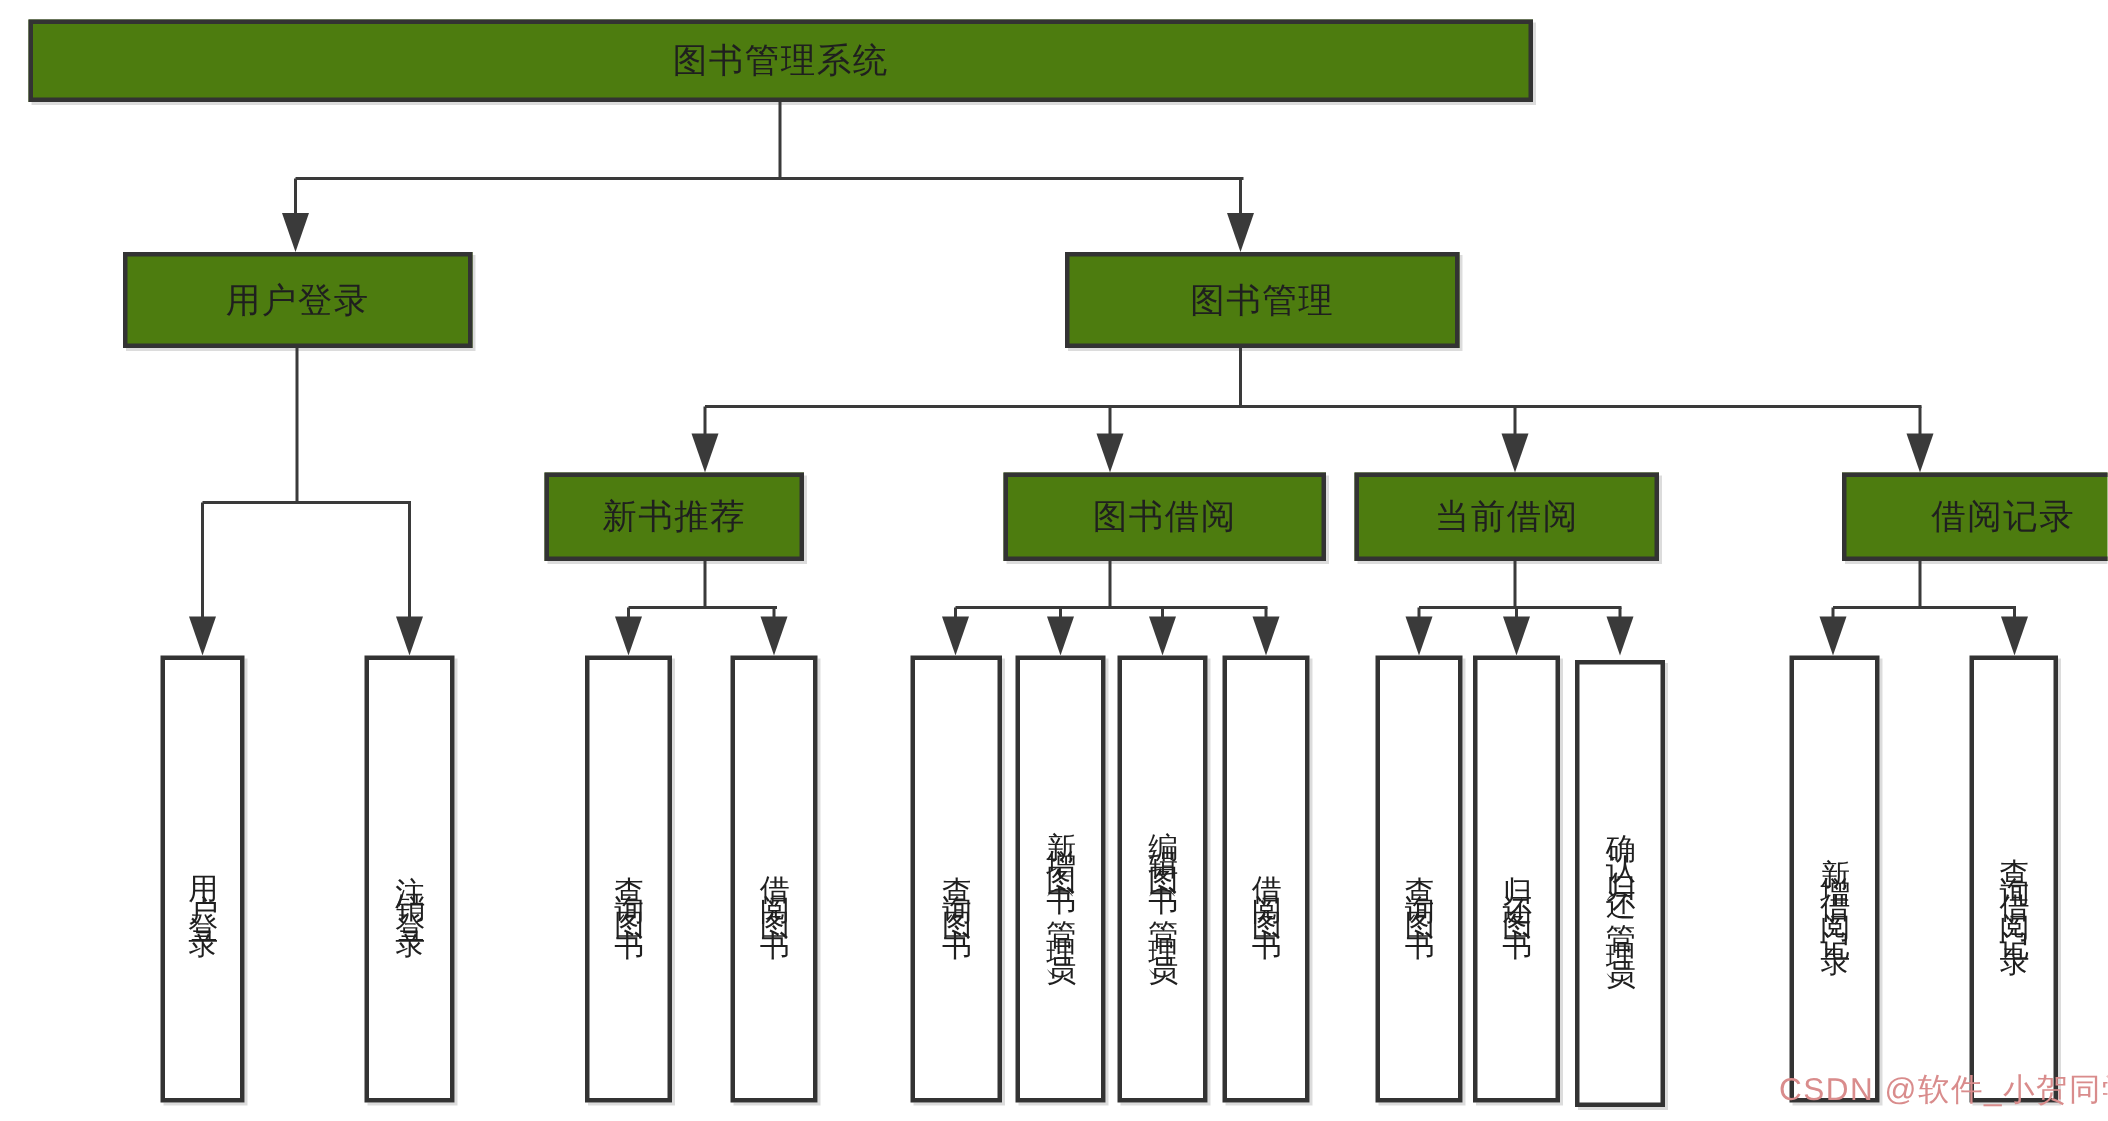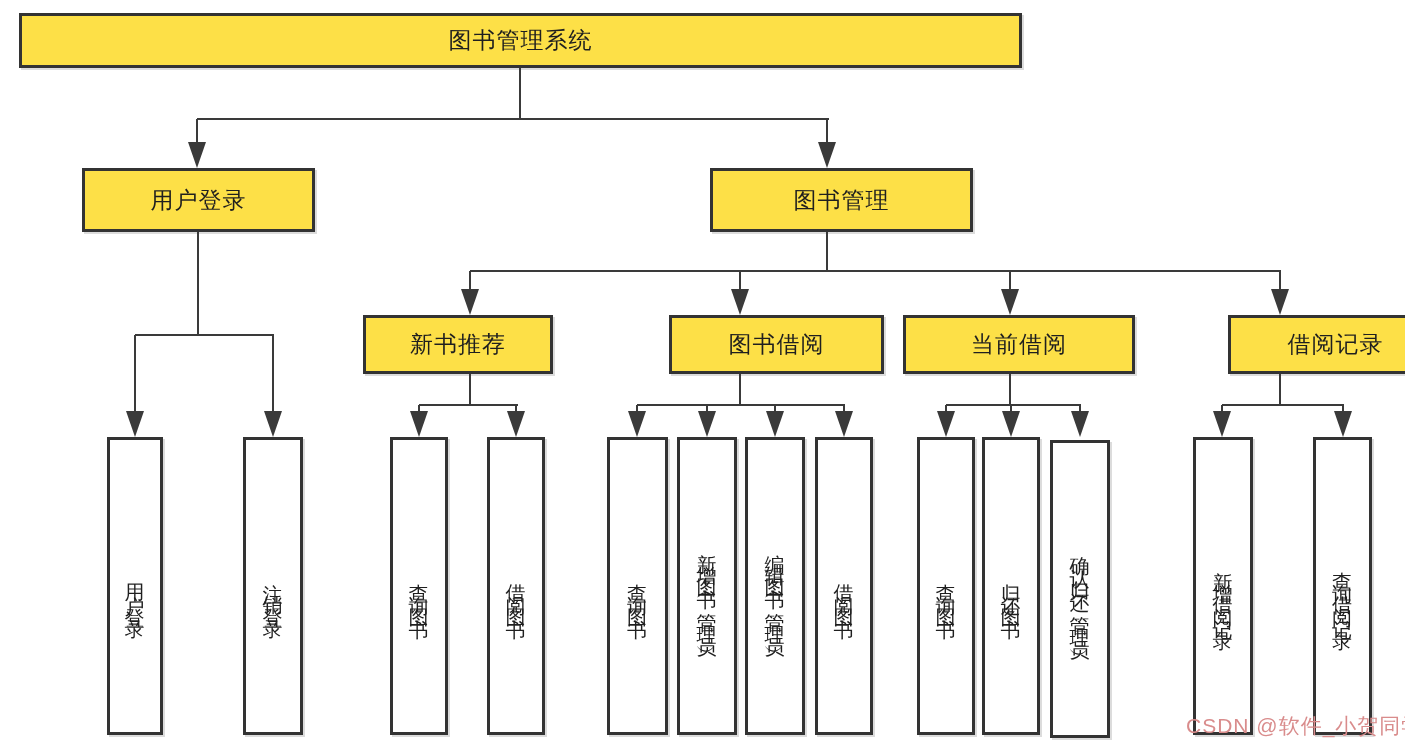--- a/index.html
+++ b/index.html
@@ -8,21 +8,21 @@
     --text:#1f1f1f;
     --wm:#d98c8c;
     --bg:#ffffff;
   }
   *{margin:0;padding:0;box-sizing:border-box;}
   body{background:#fff;font-family:"Liberation Sans",sans-serif;}
   .stage{
     position:relative;width:1405px;height:747px;background:var(--bg);overflow:hidden;
   }
   .hbox{
-    position:absolute;background:#fde047;border:3px solid var(--border);
+    position:absolute;background:#4d7c0f;border:3px solid var(--border);
     display:flex;align-items:center;justify-content:center;
     font-size:23px;color:var(--text);letter-spacing:1px;
     box-shadow:2px 2px 0 rgba(130,130,130,0.28);
   }
   .vbox{
     position:absolute;top:437px;height:298px;background:#fff;border:3px solid var(--border);
     display:flex;align-items:center;justify-content:center;
     box-shadow:2px 2px 0 rgba(130,130,130,0.28);
   }
   .vbox span{
@@ -75,27 +75,27 @@
   <div class="line" style="left:470px;top:270px;width:811px;height:2px;"></div>
   <div class="line" style="left:469px;top:271px;width:2px;height:20px;"></div>
   <div class="line" style="left:739px;top:271px;width:2px;height:20px;"></div>
   <div class="line" style="left:1009px;top:271px;width:2px;height:20px;"></div>
   <div class="line" style="left:1279px;top:271px;width:2px;height:20px;"></div>
   <div class="arrow" style="left:461px;top:289px;"></div>
   <div class="arrow" style="left:731px;top:289px;"></div>
   <div class="arrow" style="left:1001px;top:289px;"></div>
   <div class="arrow" style="left:1271px;top:289px;"></div>
 
-  <div class="hbox" style="left:363px;top:315px;width:190px;height:59px;">
+  <div class="hbox" style="left:363px;top:315px;width:173px;height:59px;">
     <span>新书推荐</span>
   </div>
   <div class="hbox" style="left:633px;top:315px;width:215px;height:59px;margin-left:36px;">
     <span>图书借阅</span>
   </div>
-  <div class="hbox" style="left:903px;top:315px;width:232px;height:59px;">
+  <div class="hbox" style="left:903px;top:315px;width:203px;height:59px;">
     <span>当前借阅</span>
   </div>
   <div class="hbox" style="left:1228px;top:315px;width:215px;height:59px;">
     <span>借阅记录</span>
   </div>
 
   <div class="line" style="left:469px;top:374px;width:2px;height:32px;"></div>
   <div class="line" style="left:419px;top:404px;width:99px;height:2px;"></div>
   <div class="line" style="left:418px;top:405px;width:2px;height:9px;"></div>
   <div class="line" style="left:515px;top:405px;width:2px;height:9px;"></div>

